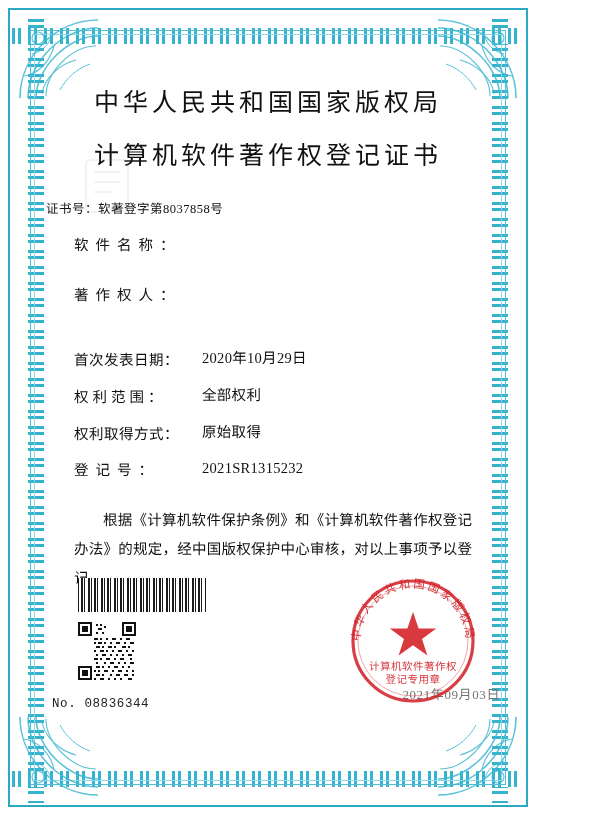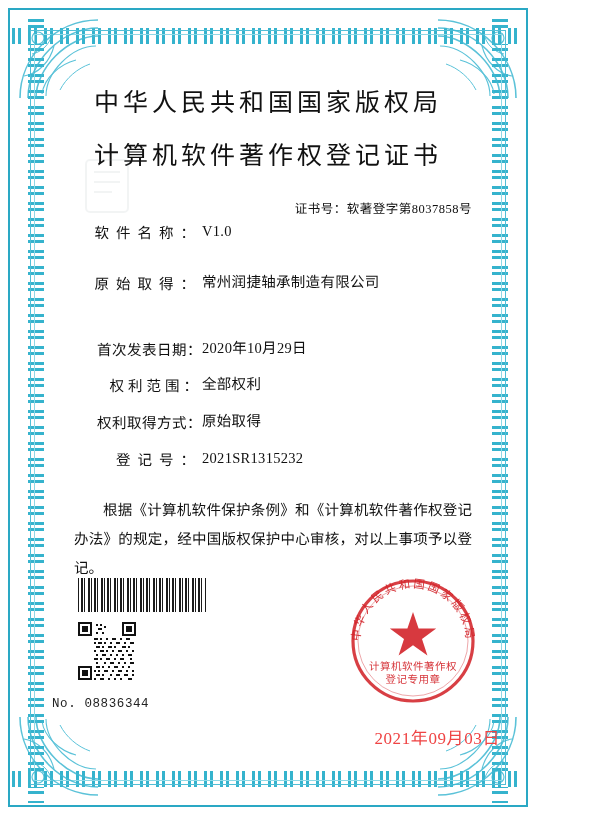--- a/index.html
+++ b/index.html
@@ -128,33 +128,32 @@
     text-align: center;
     font-size: 25px;
     letter-spacing: 4px;
     color: #111;
     margin-top: 17px;
     font-weight: 400;
     font-family: Liberation Mono, monospace;
   }
 
   .cert-no {
-    text-align: right;
+    text-align: left;
     font-size: 12.5px;
     color: #111;
     margin-top: 26px;
     padding-right: 18px;
     letter-spacing: .5px;
   }
 
   .fields {
-    margin-top: 4px;
+    margin-top: 16px;
     padding-left: 28px;
     padding-right: 10px;
-    text-align: right;
   }
   .field-row {
     display: flex;
     align-items: flex-start;
     margin-bottom: 15px;
   }
   .field-label {
     width: 128px;
     flex: 0 0 128px;
     font-size: 14.5px;
@@ -212,23 +211,23 @@
     left: 52px;
     top: 697px;
     font-size: 12.5px;
     color: #222;
     letter-spacing: .6px;
     font-family: "Liberation Mono", "DejaVu Sans Mono", monospace;
   }
   .issue-date {
     position: absolute;
     right: 36px;
-    top: 724px;
-    font-size: 17px;
-    color: #ef4444;
+    top: 684px;
+    font-size: 13px;
+    color: #737373;
     letter-spacing: .6px;
   }
 
   
   .seal {
     position: absolute;
     right: 48px;
     top: 566px;
     width: 150px;
     height: 150px;
@@ -322,29 +321,27 @@
 
     <div class="cert-no">
       <span>证书号：</span><span>软著登字第8037858号</span>
     </div>
 
     <div class="fields">
 
       <div class="field-row">
         <div class="field-label spaced">软件名称：</div>
         <div class="field-value">
-          <div>V1.0</div>
         </div>
       </div>
 
       <div class="gap-block"></div>
 
       <div class="field-row">
-        <div class="field-label spaced">原始取得：</div>
-        <div class="field-value">常州润捷轴承制造有限公司</div>
+        <div class="field-label spaced">著作权人：</div>
       </div>
 
       <div class="gap-block"></div>
 
       <div class="field-row">
       </div>
 
       <div class="field-row">
         <div class="field-label">首次发表日期：</div>
         <div class="field-value">2020年10月29日</div>

